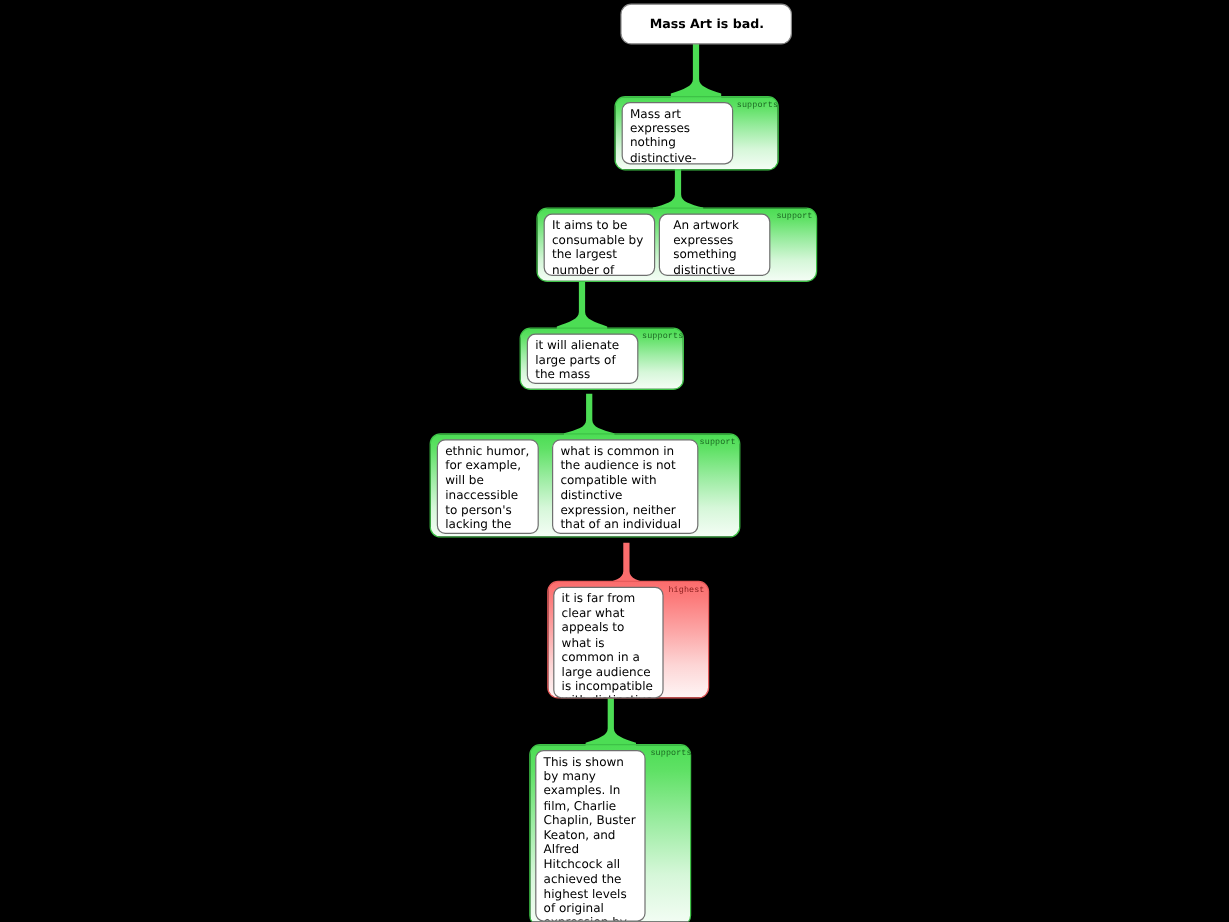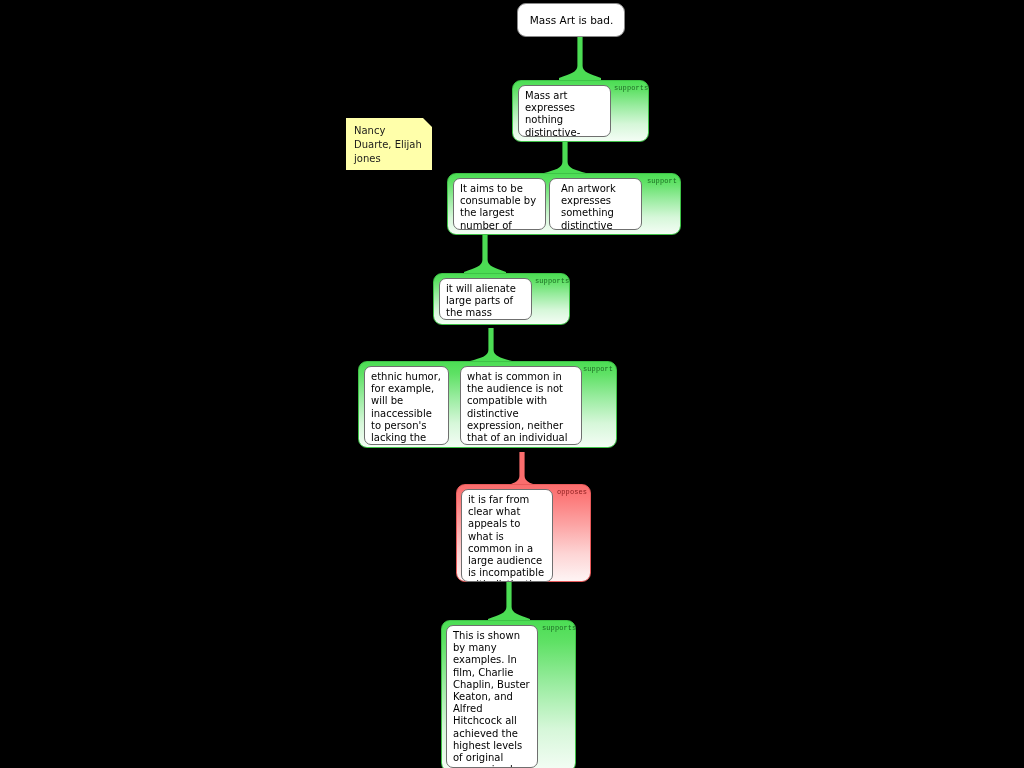--- a/index.html
+++ b/index.html
@@ -129,26 +129,22 @@
       <path d="M19.4,0 L24.6,0 L24.6,24 C24.6,30 32,32 43,35 L43,38 L1,38 L1,35 C12,32 19.4,30 19.4,24 Z" fill="#fb6d6d"></path>
     </svg>
   </div>
 
   <div class="conn" style="left:487px; top:580px; width:44px; height:42px;">
     <svg width="44" height="42" viewBox="0 0 44 42">
       <path d="M19.4,0 L24.6,0 L24.6,27 C24.6,33 32,35 43,39 L43,42 L1,42 L1,39 C12,35 19.4,33 19.4,27 Z" fill="#4cdd54"></path>
     </svg>
   </div>
 
-  <div class="claim root" style="left:517px; top:3px; width:108px; height:34px;">Mass Art is bad.</div>
+  <div class="claim root" style="left:517px; top:3px; width:143px; height:34px;font-weight:bold;">Mass Art is bad.</div>
 
-  <div class="note" style="left:346px; top:118px; width:86px; height:52px;">
-    <span>Nancy Duarte, Elijah jones</span>
-    <span class="note-fold"></span>
-  </div>
 
   <div class="reason support" style="left:512px; top:80px; width:137px; height:62px;">
     <span class="reason-label" style="left:101px;">supports</span>
   </div>
   <div class="claim" style="left:518px; top:85px; width:93px; height:52px;">Mass art expresses nothing distinctive- mass art blurs, it homogenizes.</div>
 
   <div class="reason support" style="left:447px; top:173px; width:234px; height:62px;">
     <span class="reason-label" style="left:199px;">support</span>
   </div>
   <div class="claim" style="left:453px; top:178px; width:93px; height:52px;">It aims to be consumable by the largest number of people possible.</div>
@@ -159,21 +155,21 @@
   </div>
   <div class="claim" style="left:439px; top:278px; width:93px; height:42px;">it will alienate large parts of the mass audience</div>
 
   <div class="reason support" style="left:358px; top:361px; width:259px; height:87px;">
     <span class="reason-label" style="left:224px;">support</span>
   </div>
   <div class="claim" style="left:364px; top:366px; width:85px; height:79px;">ethnic humor, for example, will be inaccessible to person's lacking the appropriate cultural background</div>
   <div class="claim" style="left:460px; top:366px; width:122px; height:79px;">what is common in the audience is not compatible with distinctive expression, neither that of an individual artist nor that of an ethnic community</div>
 
   <div class="reason oppose" style="left:456px; top:484px; width:135px; height:98px;">
-    <span class="reason-label" style="left:100px;">opposes</span>
+    <span class="reason-label" style="left:100px;">highest</span>
   </div>
   <div class="claim" style="left:461px; top:489px; width:92px; height:93px;">it is far from clear what appeals to what is common in a large audience is incompatible with distinctive expressivity</div>
 
   <div class="reason support" style="left:441px; top:620px; width:135px; height:152px;">
     <span class="reason-label" style="left:100px;">supports</span>
   </div>
   <div class="claim" style="left:446px; top:625px; width:92px; height:143px;">This is shown by many examples. In film, Charlie Chaplin, Buster Keaton, and Alfred Hitchcock all achieved the highest levels of original expression by any fair accounting.</div>
 
 </div>
 

